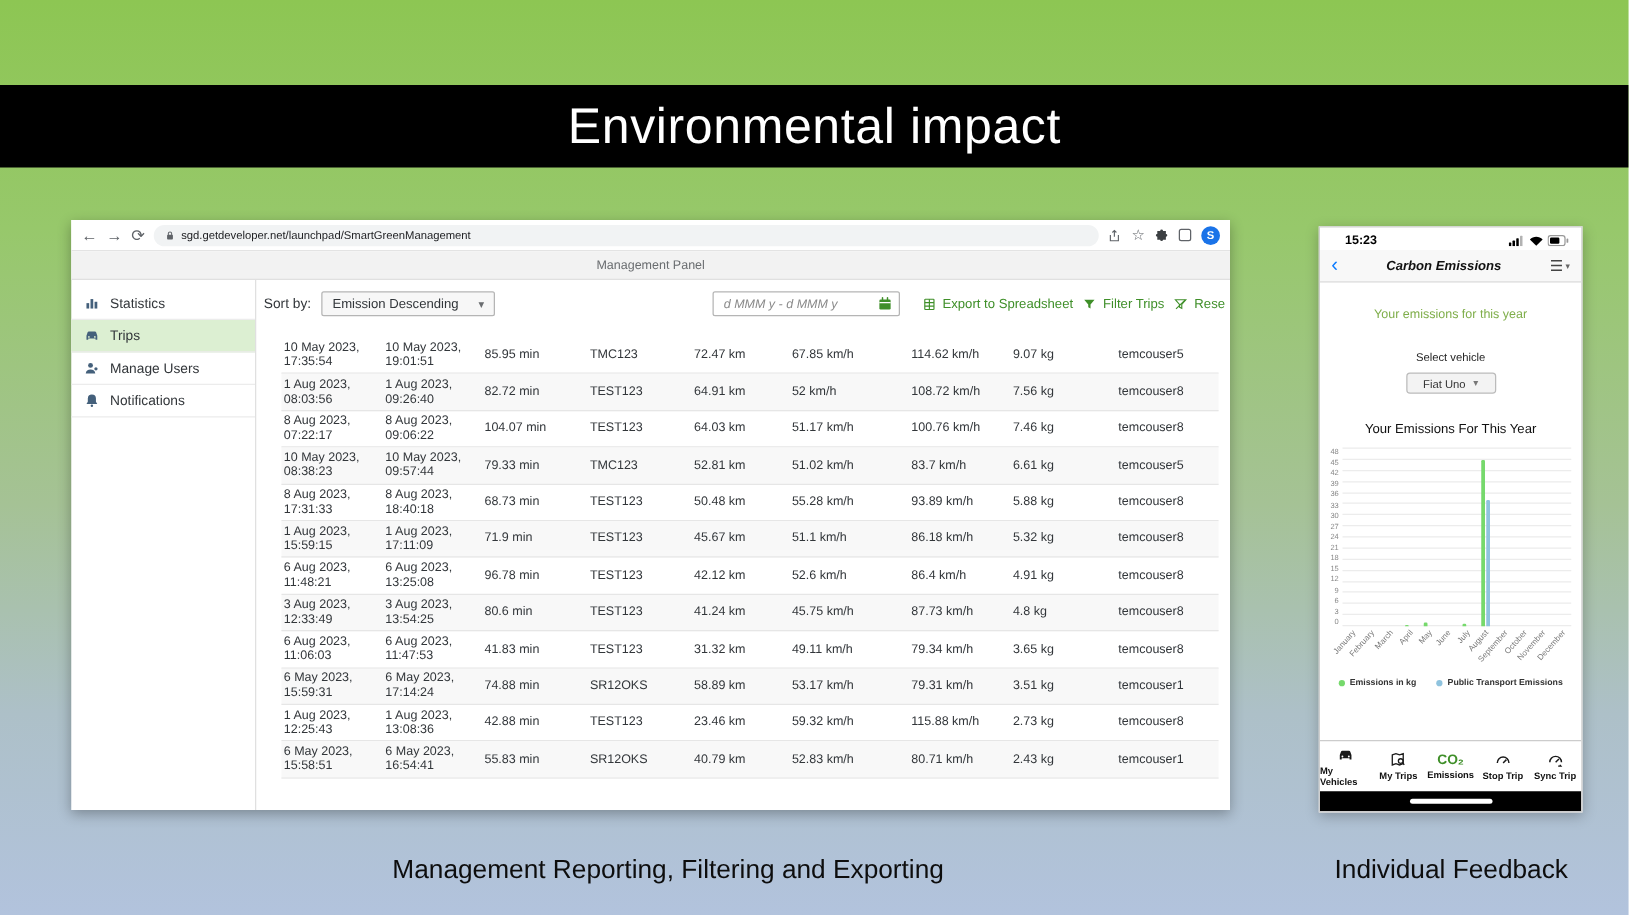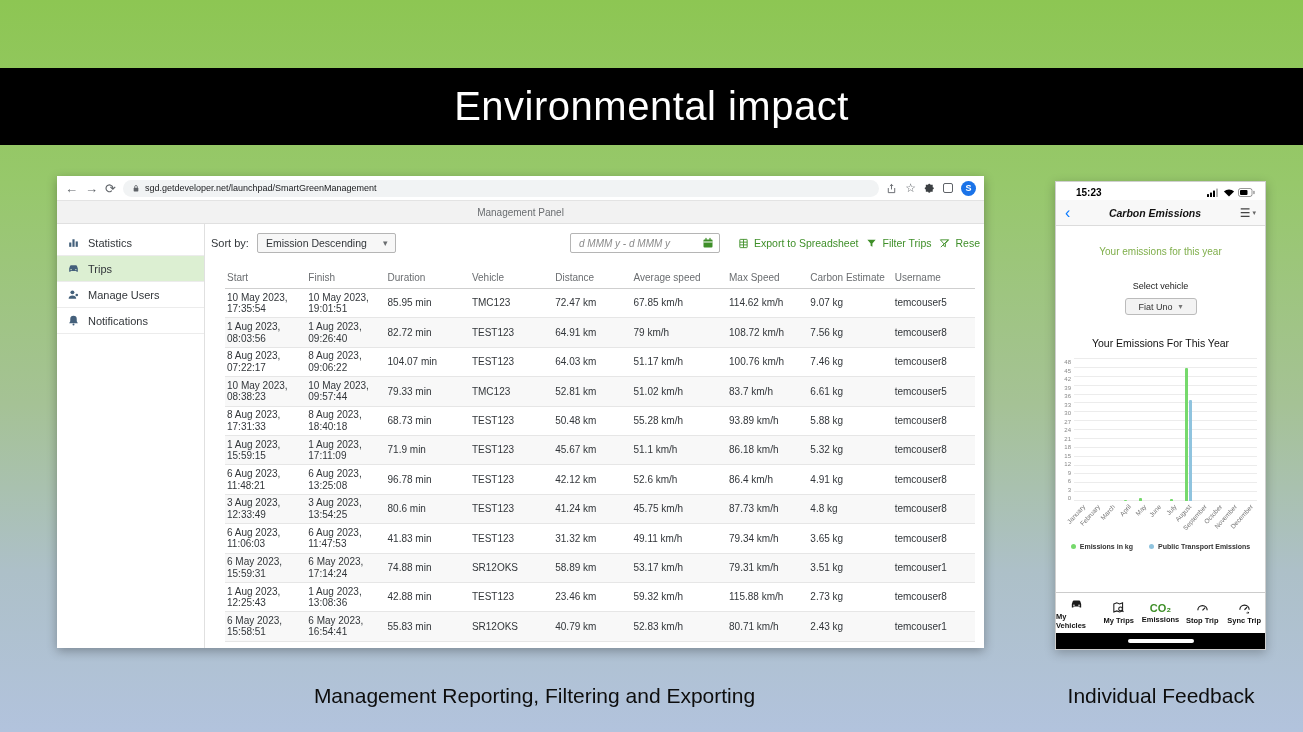--- a/index.html
+++ b/index.html
@@ -3,21 +3,21 @@
 <meta charset="utf-8">
 <style>
   * { box-sizing: border-box; margin: 0; padding: 0; }
   html,body { width:1303px; height:732px; }
   body { font-family: "Liberation Sans", sans-serif; }
 
   .slide { position:relative; width:1303px; height:732px; overflow:hidden;
     background: linear-gradient(180deg,#8dc653 0%,#97c86b 25%,#a5c295 55%,#adc0c8 78%,#b2c3dd 100%); }
 
   
-  .title-band { position:absolute; left:0; top:68px; width:100%; height:77px; background:#000;
+  .title-band { position:absolute; left:0; top:68px; width:100%; height:66px; background:#000;
     display:flex; align-items:center; justify-content:center; }
   .title-band span { color:#fff; font-size:40px; font-weight:400; letter-spacing:.5px; }
 
   
   .caption { position:absolute; top:684px; text-align:center; color:#0d0d0d; font-size:21px; font-weight:500; }
   .caption.left { left:71px; width:927px; }
   .caption.right { left:1030px; width:262px; }
 
   
   .browser { position:absolute; left:57px; top:176px; width:927px; height:472px; background:#fff;
@@ -218,41 +218,20 @@
           <div class="green-btn">
             <svg width="11" height="11" viewBox="0 0 24 24" fill="none" stroke="#3f8f29" stroke-width="2">
                 <path d="M3 4h18l-7 8v7l-4-2.2V12z"></path>
                 <path d="M4 20L20 4"></path>
               </svg>
             <span>Rese</span>
           </div>
         </div>
 
         <div class="trip-table">
-          <div class="t-head">
-
-              <div class="t-hcell">Start</div>
-
-              <div class="t-hcell">Finish</div>
-
-              <div class="t-hcell">Duration</div>
-
-              <div class="t-hcell">Vehicle</div>
-
-              <div class="t-hcell">Distance</div>
-
-              <div class="t-hcell">Average speed</div>
-
-              <div class="t-hcell">Max Speed</div>
-
-              <div class="t-hcell">Carbon Estimate</div>
-
-              <div class="t-hcell">Username</div>
-
-          </div>
           <div class="t-body">
 
               <div class="t-row">
                 <div class="t-cell">10 May 2023,
 17:35:54</div>
                 <div class="t-cell">10 May 2023,
 19:01:51</div>
                 <div class="t-cell">85.95 min</div>
                 <div class="t-cell">TMC123</div>
                 <div class="t-cell">72.47 km</div>
@@ -263,21 +242,21 @@
               </div>
 
               <div class="t-row">
                 <div class="t-cell">1 Aug 2023,
 08:03:56</div>
                 <div class="t-cell">1 Aug 2023,
 09:26:40</div>
                 <div class="t-cell">82.72 min</div>
                 <div class="t-cell">TEST123</div>
                 <div class="t-cell">64.91 km</div>
-                <div class="t-cell">79 km/h</div>
+                <div class="t-cell">52 km/h</div>
                 <div class="t-cell">108.72 km/h</div>
                 <div class="t-cell">7.56 kg</div>
                 <div class="t-cell">temcouser8</div>
               </div>
 
               <div class="t-row">
                 <div class="t-cell">8 Aug 2023,
 07:22:17</div>
                 <div class="t-cell">8 Aug 2023,
 09:06:22</div>

